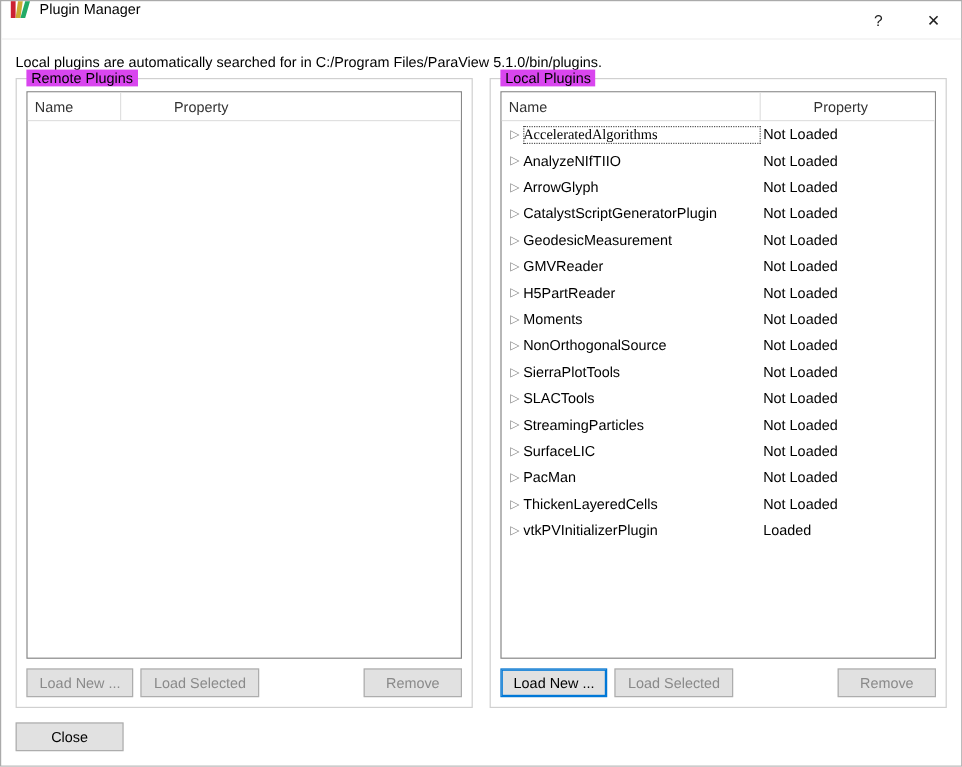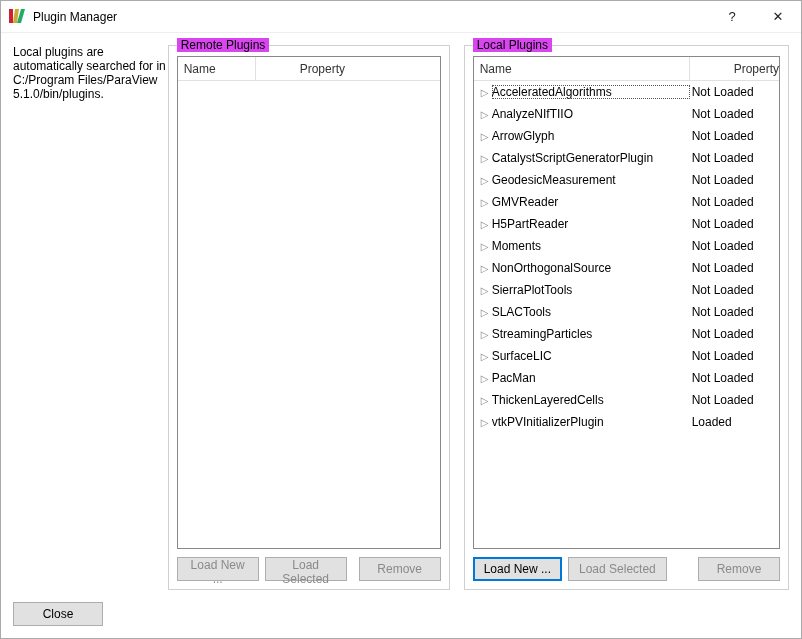--- a/index.html
+++ b/index.html
@@ -14,21 +14,20 @@
     width: 802px;
     height: 639px;
     border: 1px solid #aaa;
     display: flex;
     flex-direction: column;
     background: #fff;
   }
   .titlebar {
     height: 32px;
     display: flex;
-    align-items: center;
     padding: 0 0 0 8px;
     border-bottom: 1px solid #eee;
   }
   .app-icon {
     width: 16px; height: 16px;
     margin-right: 8px;
     display: flex;
     gap: 1px;
   }
   .app-icon span { width: 4px; height: 14px; display: inline-block; }
@@ -41,21 +40,21 @@
     width: 46px; height: 32px;
     display: flex; align-items: center; justify-content: center;
     font-size: 13px; color: #222;
     background: transparent; border: none;
   }
 
   .content {
     flex: 1;
     padding: 12px 12px 6px 12px;
     display: flex;
-    flex-direction: row;
+    flex-direction: column;
     min-height: 0;
   }
   .info-text { font-size: 12px; margin-bottom: 6px; color: #000; }
 
   .panels {
     flex: 1;
     display: flex;
     gap: 14px;
     min-height: 0;
   }
@@ -119,20 +118,21 @@
     color: #888;
     font-size: 10px;
     user-select: none;
     padding-left: 4px;
   }
   .local .cell-name { width: 198px; padding-right: 2px; white-space: nowrap; overflow: hidden; }
   .cell-prop { flex: 1; padding-left: 2px; }
   .row.focus .cell-name {
     outline: 1px dotted #555;
     outline-offset: -1px;
+    font-family: Liberation Serif, serif;
   }
 
   .button-row {
     display: flex;
     gap: 6px;
     margin-top: 8px;
   }
   .btn {
     height: 24px;
     padding: 0 10px;

